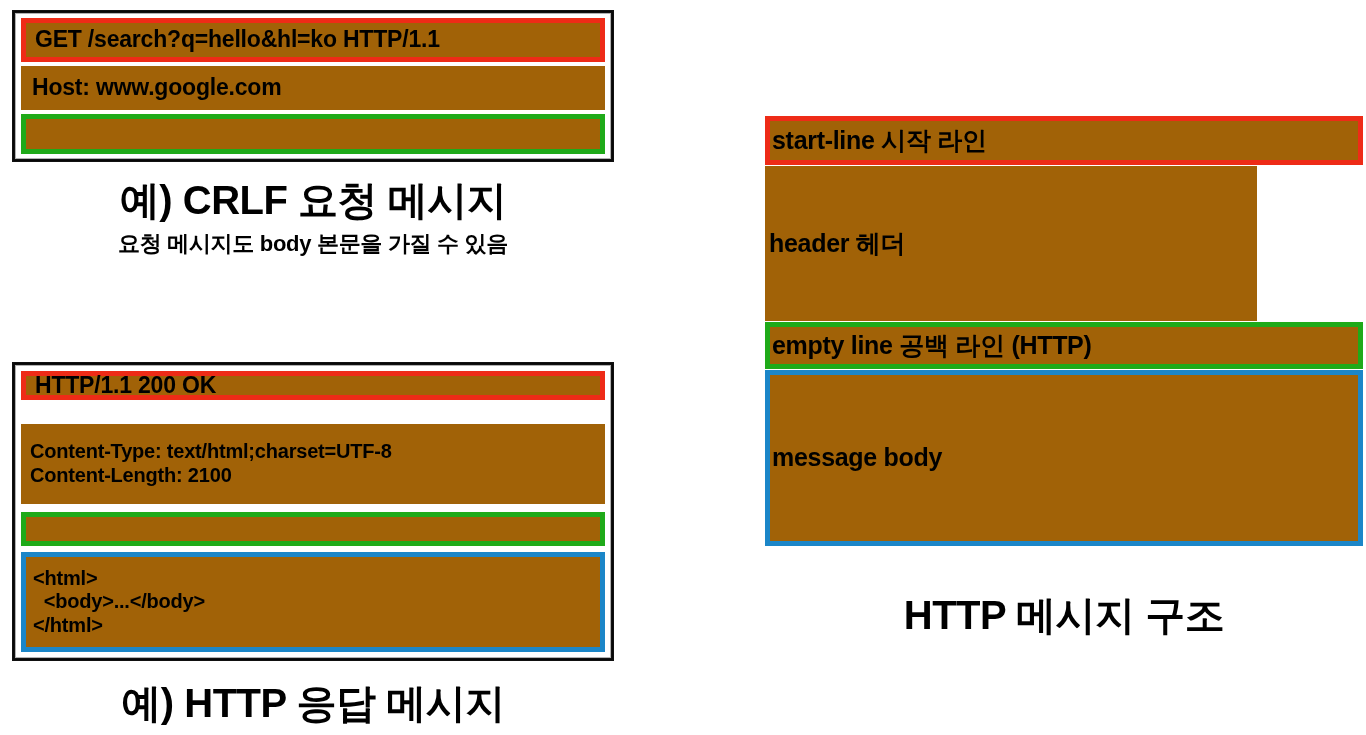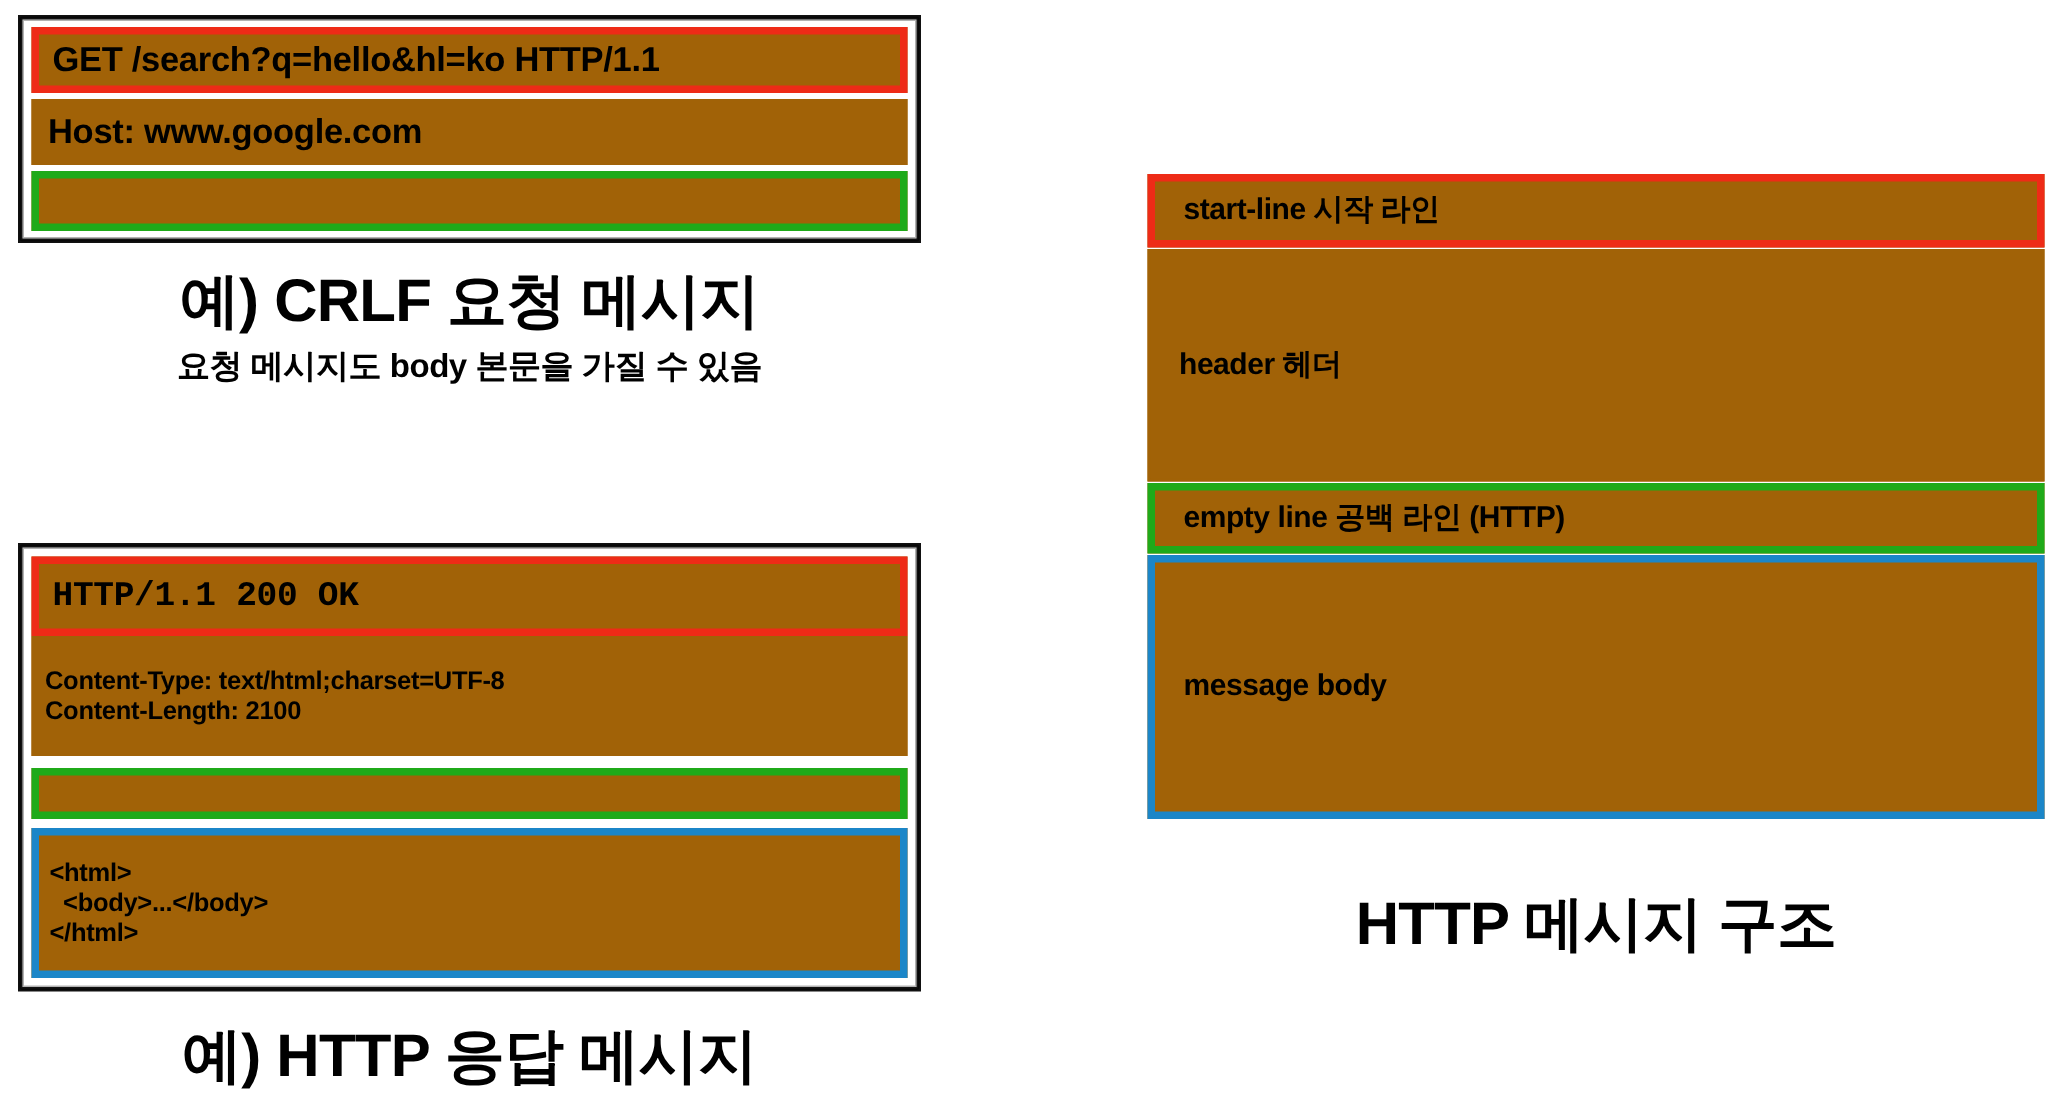--- a/index.html
+++ b/index.html
@@ -60,30 +60,30 @@
   .part.blue   { border: 5px solid #1b86c8; }
 
   
   .left .part .line {
     font-size: 23px;
     font-weight: bold;
     letter-spacing: -0.2px;
     padding-left: 9px;
   }
   .left .part.small .line {
-    font-size: 17px;
+    font-size: 20px;
     font-weight: bold;
     padding-left: 7px;
   }
 
   
   .right .part .line {
-    font-size: 20px;
+    font-size: 25px;
     font-weight: bold;
-    padding-left: 19px;
+    padding-left: 2px;
     letter-spacing: -0.3px;
   }
 
   
   .caption {
     position: absolute;
     text-align: center;
     font-weight: bold;
     color: #000000;
     white-space: nowrap;
@@ -118,21 +118,21 @@
 
   <div class="caption big" style="left:0px; top:173px; width:626px;">예) CRLF 요청 메시지</div>
 
   <div class="caption sub" style="left:0px; top:229px; width:626px;">요청 메시지도 body 본문을 가질 수 있음</div>
 </div>
 
 <div class="left">
   <div class="sketch-frame" style="left:12px; top:362px; width:602px; height:299px;">
   </div>
 
-  <div class="part red" style="left:21px; top:371px; width:584px; height:53px;font-family:Liberation Mono, monospace;">
+  <div class="part red" style="left:21px; top:371px; width:584px; height:29px;">
     <div class="line">HTTP/1.1 200 OK</div>
   </div>
 
   <div class="part yellow small" style="left:21px; top:424px; width:584px; height:80px;">
     <div class="line">Content-Type: text/html;charset=UTF-8</div>
     <div class="line">Content-Length: 2100</div>
   </div>
 
   <div class="part green" style="left:21px; top:512px; width:584px; height:34px;">
     <div class="line"></div>
@@ -145,21 +145,21 @@
   </div>
 
   <div class="caption big" style="left:0px; top:676px; width:626px;">예) HTTP 응답 메시지</div>
 </div>
 
 <div class="right">
   <div class="part red" style="left:765px; top:116px; width:598px; height:49px;">
     <div class="line">start-line 시작 라인</div>
   </div>
 
-  <div class="part yellow" style="left:765px; top:166px; width:598px; height:155px;">
+  <div class="part yellow" style="left:765px; top:166px; width:492px; height:155px;">
     <div class="line">header 헤더</div>
   </div>
 
   <div class="part green" style="left:765px; top:322px; width:598px; height:47px;">
     <div class="line">empty line 공백 라인 (HTTP)</div>
   </div>
 
   <div class="part blue" style="left:765px; top:370px; width:598px; height:176px;">
     <div class="line">message body</div>
   </div>

